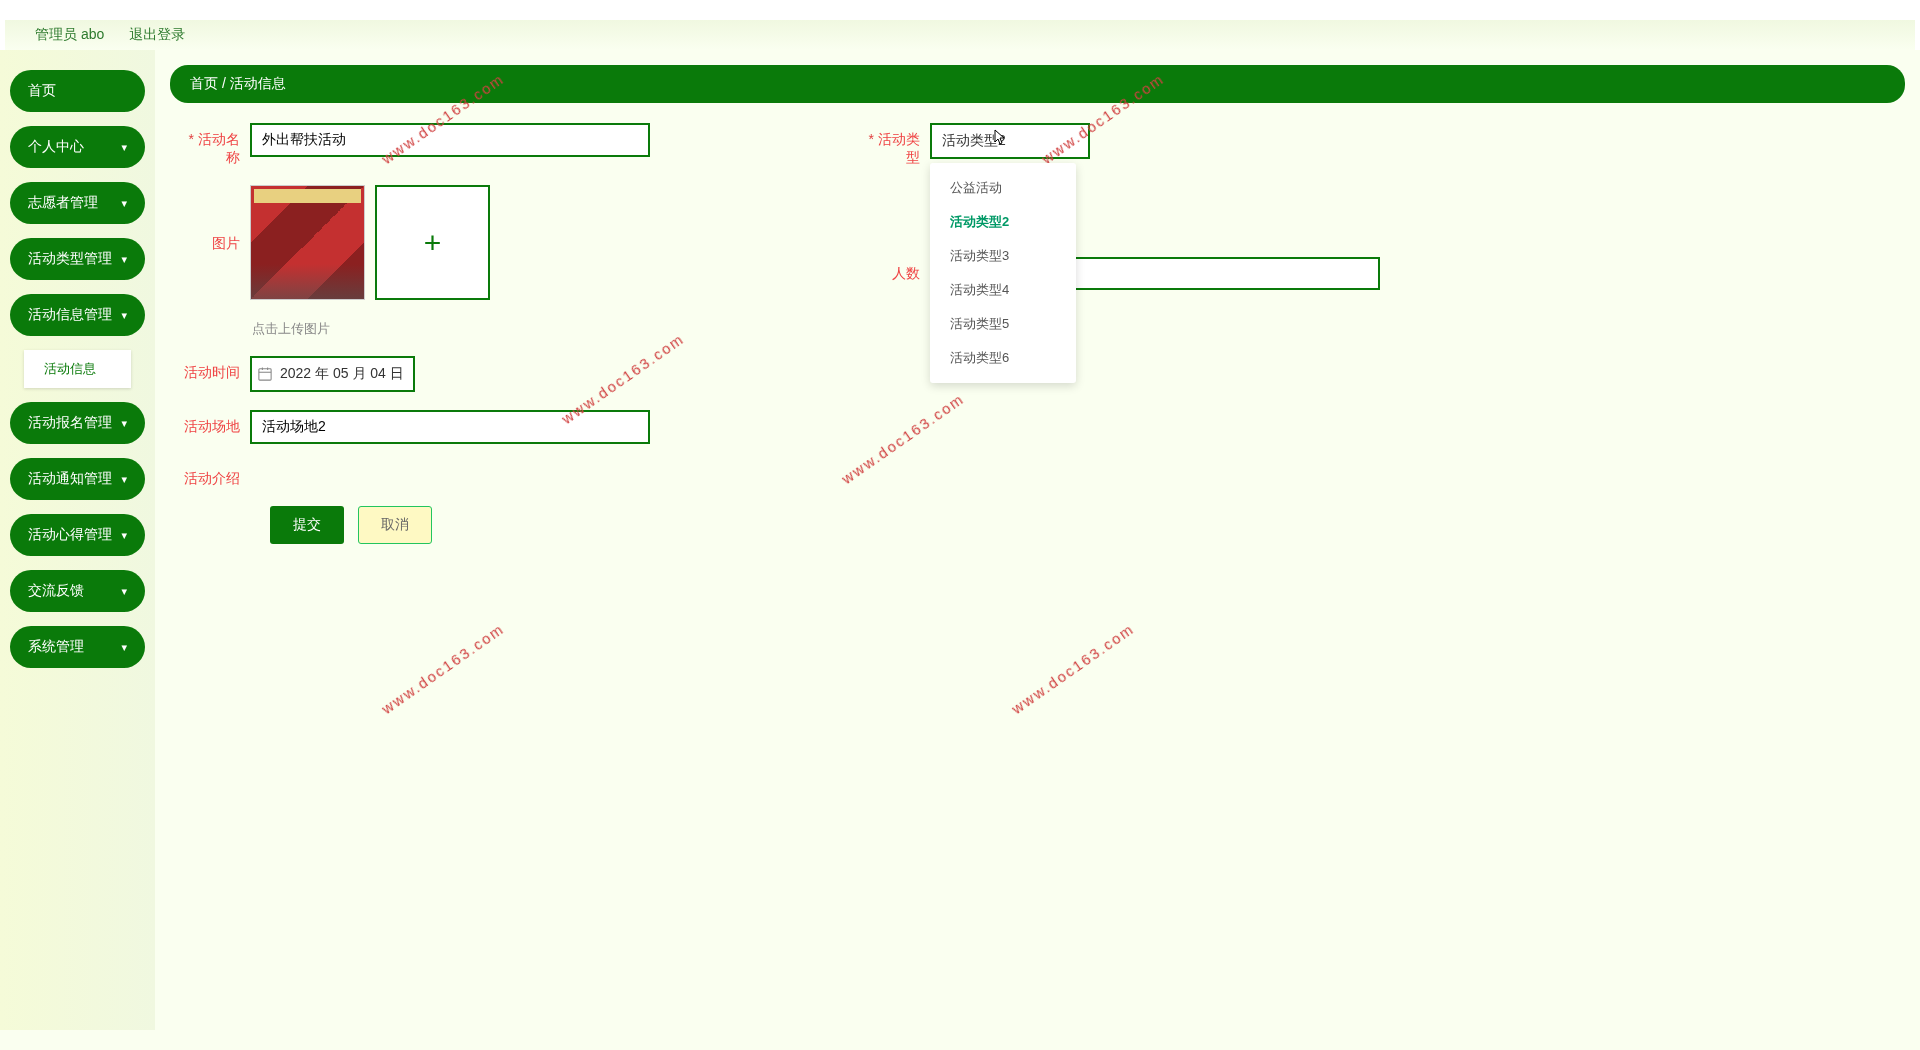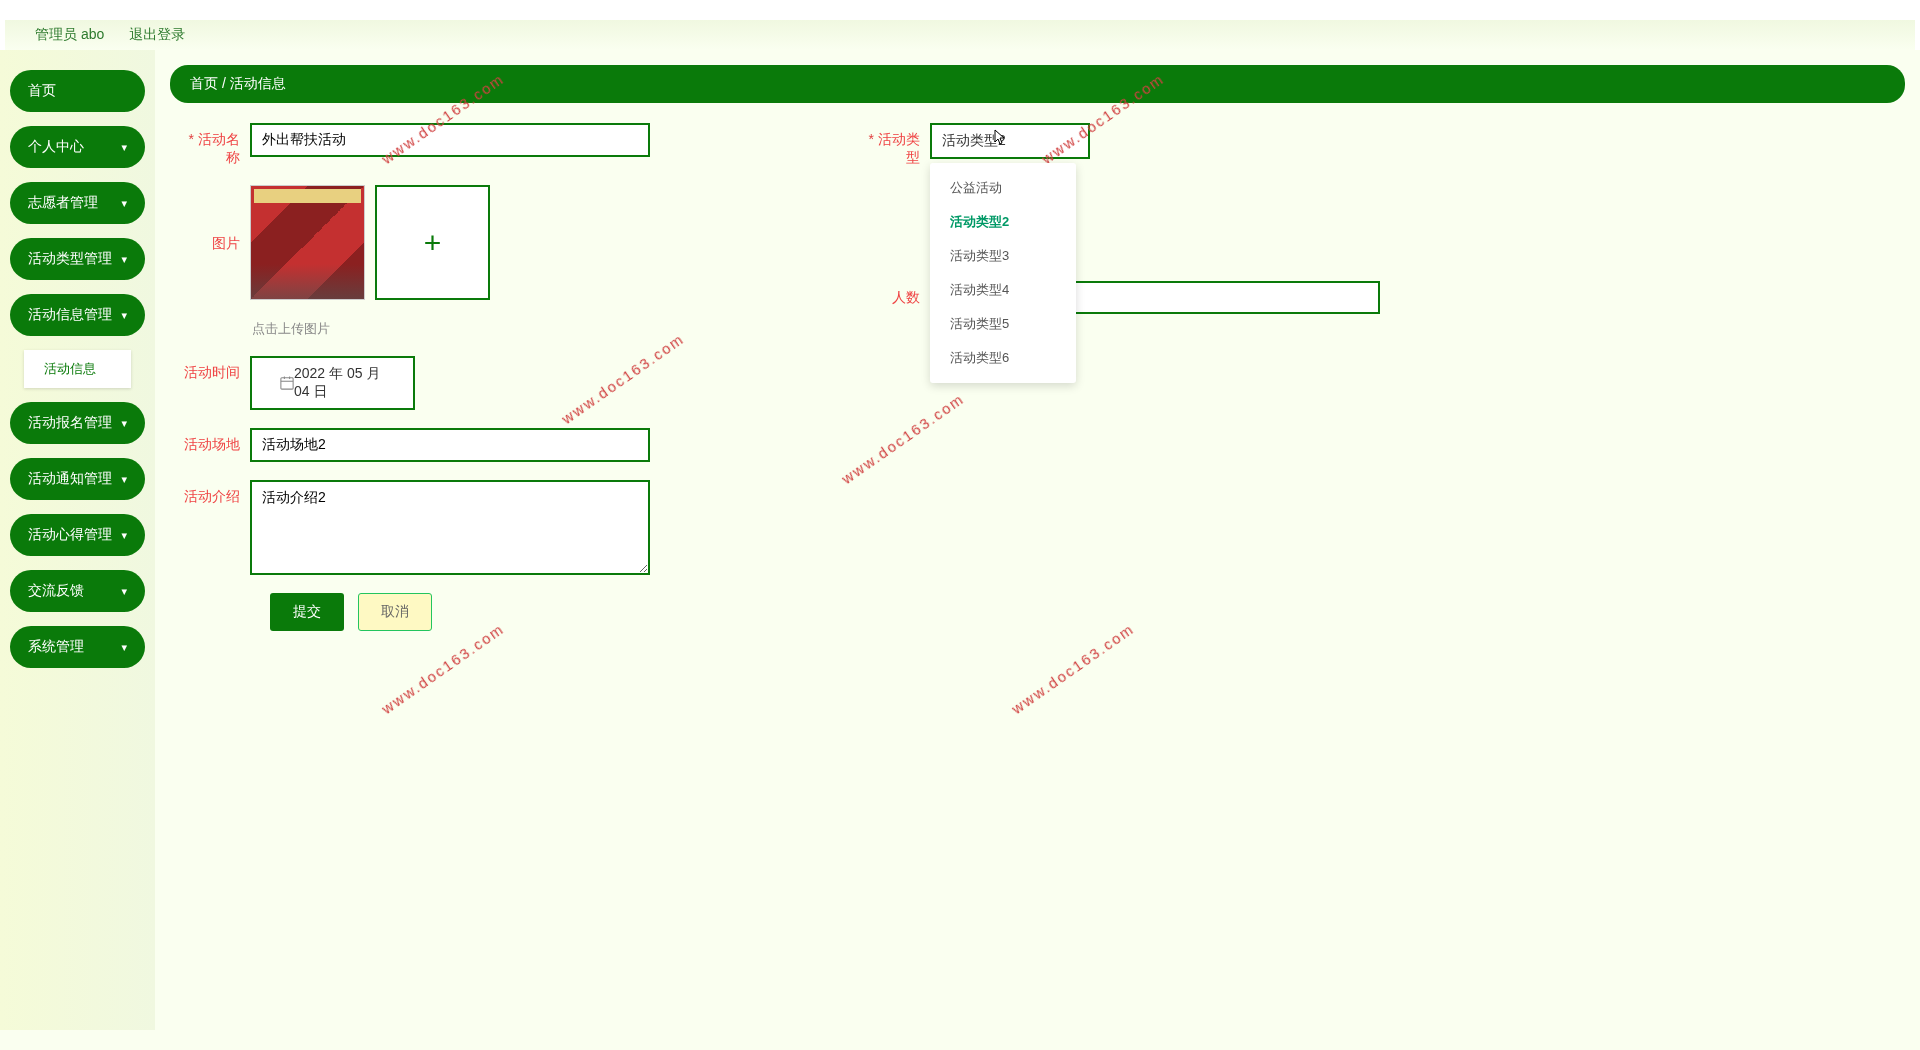--- a/index.html
+++ b/index.html
@@ -89,24 +89,25 @@
 .text-input {
   border: 2px solid #0a7a0a;
   padding: 7px 10px;
   font-size: 14px;
   width: 460px;
   background: #fff;
 }
 .text-input.wide { width: 400px; }
 .date-input {
   border: 2px solid #0a7a0a;
-  padding: 7px 28px;
+  padding: 7px 6px;
   width: 165px;
   display: inline-flex;
   align-items: center;
+  gap: 8px;
   background: #fff;
 }
 .date-input .cal-icon {
   width: 14px; height: 14px; display: inline-block;
 }
 .cal-icon svg { width: 14px; height: 14px; }
 
 .img-row { display: flex; gap: 10px; }
 .thumb {
   width: 115px; height: 115px; border: 1px solid #ccc; background: #eee;
@@ -304,21 +305,20 @@
           </div>
         </div>
 
         <div class="form-row">
           <div class="label">活动场地</div>
           <input class="text-input wide" value="活动场地2" style="">
         </div>
 
         <div class="form-row">
           <div class="label">活动介绍</div>
-          <textarea class="text-input wide" style="">活动介绍2</textarea>
         </div>
 
         <div class="btn-row">
           <button class="btn primary">提交</button>
           <button class="btn plain">取消</button>
         </div>
       </div>
 
       <div class="right-col">
         <div class="form-row" style="position:relative;">
@@ -336,21 +336,21 @@
               <div class="dropdown-item">公益活动</div>
               <div class="dropdown-item selected">活动类型2</div>
               <div class="dropdown-item">活动类型3</div>
               <div class="dropdown-item">活动类型4</div>
               <div class="dropdown-item">活动类型5</div>
               <div class="dropdown-item">活动类型6</div>
             </div>
           </div>
         </div>
 
-        <div class="form-row" style="margin-top:114px;">
+        <div class="form-row" style="margin-top:90px;">
           <div class="label">人数</div>
           <input class="people-input" value="2" style="">
         </div>
       </div>
     </div>
   </div>
 </div>
 
 <div class="watermark" style="top:110px;left:370px;">www.doc163.com</div>
 <div class="watermark" style="top:110px;left:1030px;">www.doc163.com</div>

